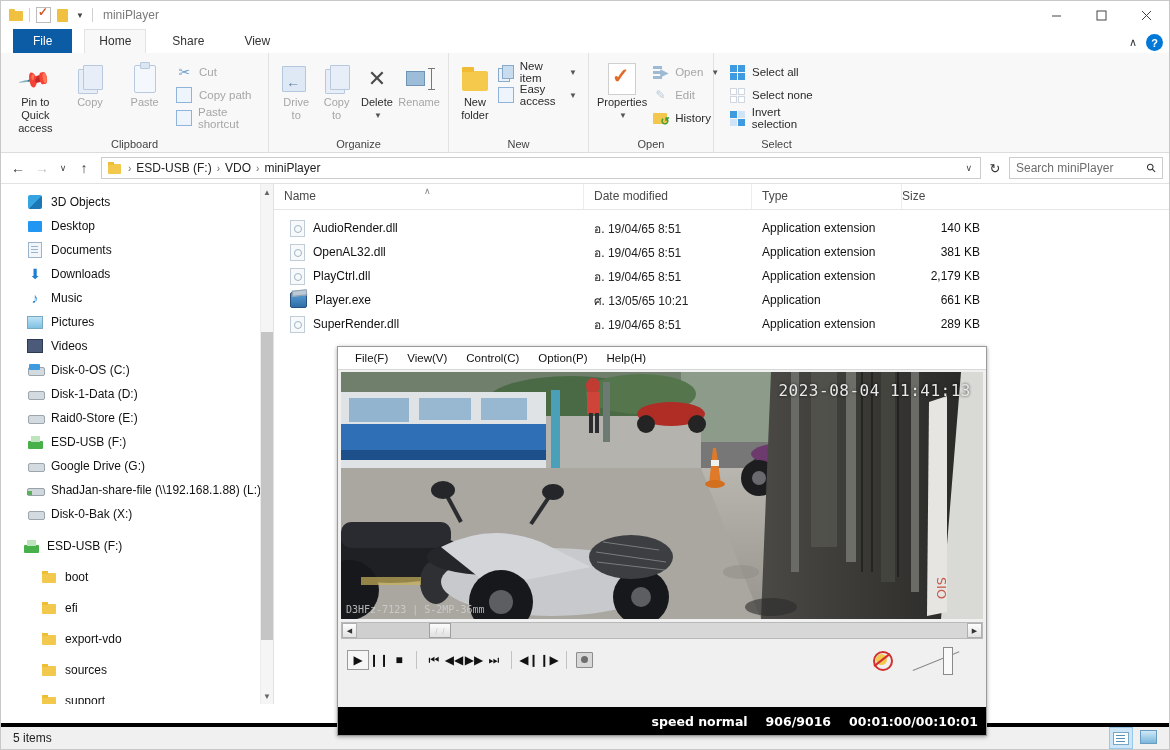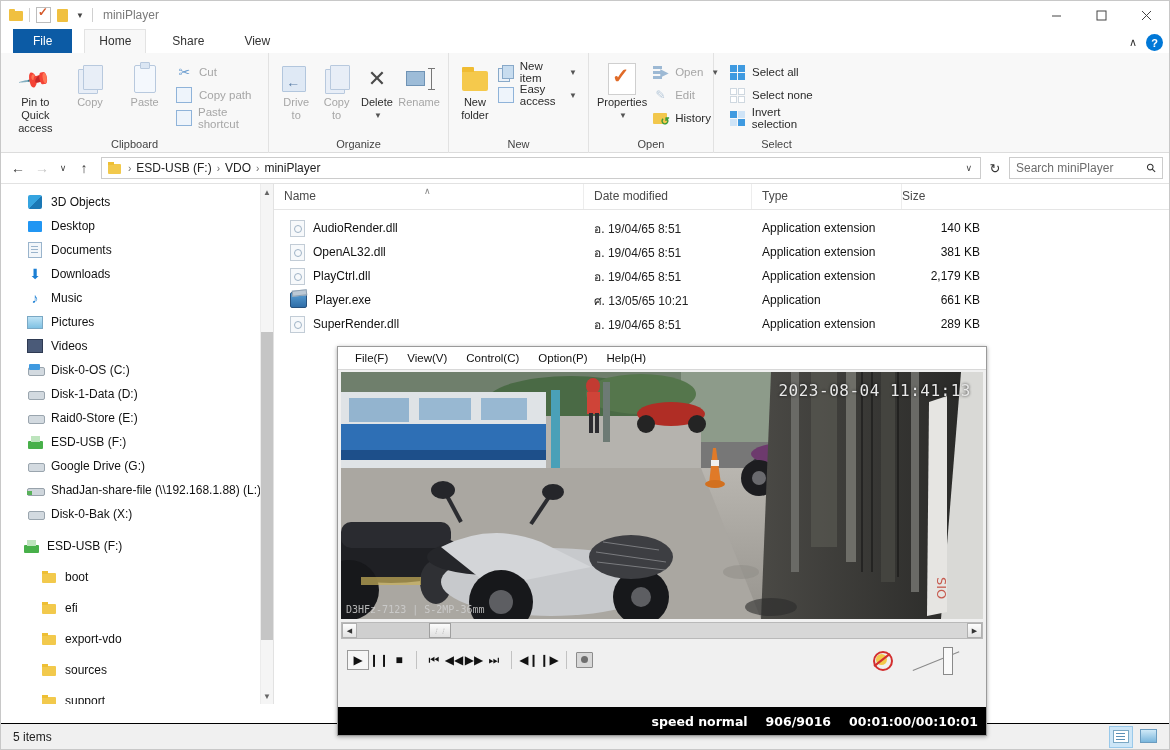--- a/index.html
+++ b/index.html
@@ -165,21 +165,21 @@
   .fc.d{width:168px;color:#222;}
   .fc.t{width:150px;}
   .fc.s{width:90px;text-align:right;padding-right:12px;padding-left:0;}
   .dllico{width:13px;height:15px;background:#f7f9fb;border:1px solid #c2ccd6;position:relative;}
   .dllico:after{content:"";position:absolute;left:3px;top:4px;width:6px;height:6px;border:1px solid #9fb3c6;border-radius:50%;}
   .exeico{width:15px;height:14px;background:linear-gradient(#5a9fd4,#2f6ea8);border:1px solid #27517d;border-radius:2px;position:relative;}
   .exeico:before{content:"";position:absolute;left:1px;top:-3px;width:13px;height:4px;background:#bcc9d6;border:1px solid #8fa1b2;transform:rotate(-6deg);}
 
   
   .statusbar{position:absolute;left:0;bottom:0;width:1168px;height:26px;background:#f0f0f0;
-             border-top:1px solid #000000;display:flex;align-items:center;box-sizing:border-box;}
+             border-top:4px solid #000000;display:flex;align-items:center;box-sizing:border-box;}
   .statusbar .txt{font-size:12px;color:#222;padding-left:12px;}
   .viewbtns{margin-left:auto;display:flex;gap:4px;padding-right:10px;}
   .vbtn{width:22px;height:20px;display:flex;align-items:center;justify-content:center;}
   .vbtn.on{background:#cde6f7;border:1px solid #99c9ea;}
   .vico-det{width:14px;height:11px;background:#fff;border:1px solid #7aa8c4;position:relative;}
   .vico-det:after{content:"";position:absolute;left:2px;top:2px;width:9px;height:1px;background:#5a8fb5;
                   box-shadow:0 3px 0 #5a8fb5,0 6px 0 #5a8fb5;}
   .vico-big{width:15px;height:12px;background:linear-gradient(#cfe9f7,#7ab6dc);border:1px solid #6a9cc0;}
 
   

